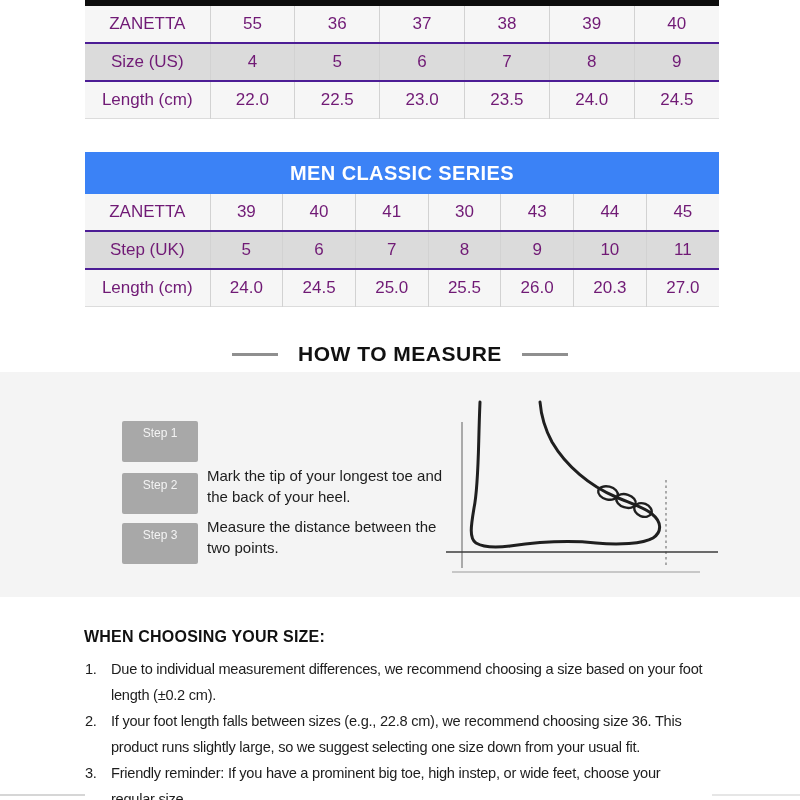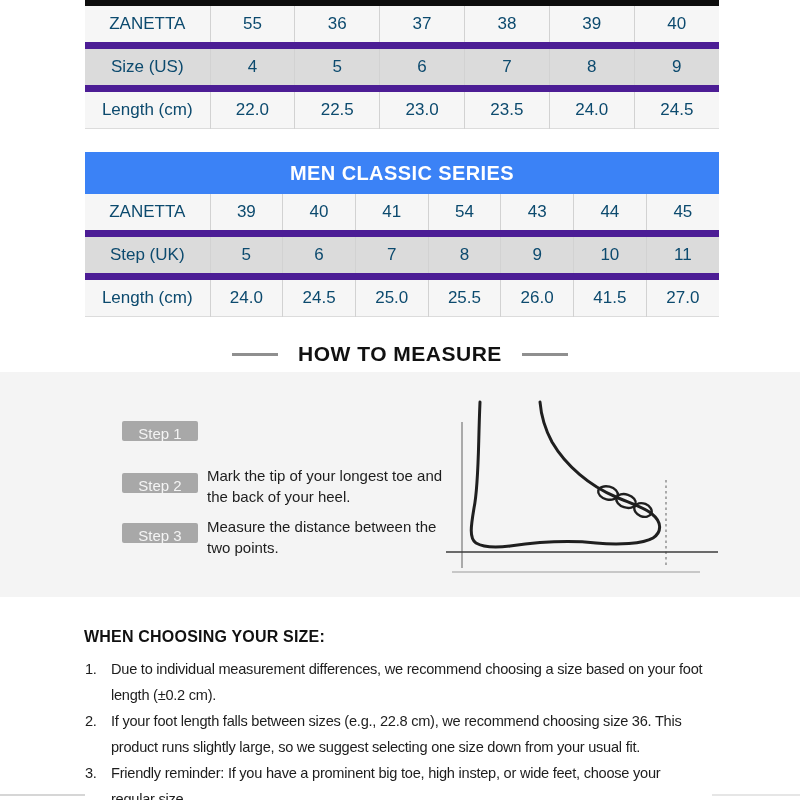--- a/index.html
+++ b/index.html
@@ -7,25 +7,25 @@
     position:relative;width:800px;height:800px;background:#ffffff;overflow:hidden;
     font-family:"Liberation Sans",sans-serif;color:#1c1c1c;
   }
   
   .top-strip{position:absolute;left:85px;top:0;width:634px;height:6px;background:#0d0d0d;}
 
   
   .size-table{position:absolute;left:85px;width:634px;border-collapse:collapse;table-layout:fixed;}
   .size-table td,.size-table th{
     font-weight:normal;text-align:center;vertical-align:middle;
-    font-size:17px;color:#0c4a6e;padding:0;height:36px;
+    font-size:17px;color:#701a75;padding:0;height:36px;
     border-left:1px solid #d2d2d2;
   }
   .size-table td:first-child,.size-table th:first-child{border-left:none;}
-  .size-table tr{border-top:7px solid #4c1d95;}
+  .size-table tr{border-top:2px solid #4c1d95;}
   .size-table tr:first-child{border-top:none;}
   .size-table{border-bottom:1px solid #dcdcdc;}
   .row-light{background:#f6f6f6;}
   .row-gray{background:#dbdbdb;}
   .t1{top:6px;}
   .t2{top:194px;}
   .col-label{width:125px;}
 
   .men-header{
     position:absolute;left:85px;top:152px;width:634px;height:42px;background:#3b82f6;
@@ -38,22 +38,22 @@
     position:absolute;left:0;top:338px;width:800px;height:32px;
     display:flex;align-items:center;justify-content:center;gap:20px;
   }
   .heading-dash{display:inline-block;width:46px;height:3px;background:#8f8f8f;}
   .measure-title{font-size:21px;font-weight:bold;letter-spacing:.5px;color:#111;}
 
   
   .measure-band{position:absolute;left:0;top:372px;width:800px;height:225px;background:#f4f4f4;}
 
   .step-badge{
-    position:absolute;left:122px;width:76px;height:20px;background:#a8a8a8;
-    color:#f4f4f4;font-size:15px;text-align:center;line-height:25px;border-radius:2px;
+    position:absolute;left:122px;width:76px;height:41px;background:#a8a8a8;
+    color:#f4f4f4;font-size:12px;text-align:center;line-height:25px;border-radius:2px;
   }
   .step-text{
     position:absolute;left:207px;width:248px;font-size:15px;line-height:21px;color:#1d1d1d;
   }
   .badge-1{top:421px;} .text-1{top:424px;}
   .badge-2{top:473px;} .text-2{top:465px;}
   .badge-3{top:523px;} .text-3{top:516px;}
 
   .foot-svg{position:absolute;left:438px;top:392px;}
 
@@ -132,21 +132,21 @@
         <col>
         <col>
         <col>
       </colgroup>
     <tbody>
         <tr class="row-light">
       <th>ZANETTA</th>
       <td>39</td>
       <td>40</td>
       <td>41</td>
-      <td>54</td>
+      <td>30</td>
       <td>43</td>
       <td>44</td>
       <td>45</td>
     </tr>
     <tr class="row-gray">
       <th>Step (UK)</th>
       <td>5</td>
       <td>6</td>
       <td>7</td>
       <td>8</td>
@@ -154,21 +154,21 @@
       <td>10</td>
       <td>11</td>
     </tr>
     <tr class="row-light">
       <th>Length (cm)</th>
       <td>24.0</td>
       <td>24.5</td>
       <td>25.0</td>
       <td>25.5</td>
       <td>26.0</td>
-      <td>41.5</td>
+      <td>20.3</td>
       <td>27.0</td>
     </tr>
   </tbody>
     </table>
 
   <div class="measure-heading-row">
     <span class="heading-dash"></span>
     <span class="measure-title">HOW TO MEASURE</span>
     <span class="heading-dash"></span>
   </div>

